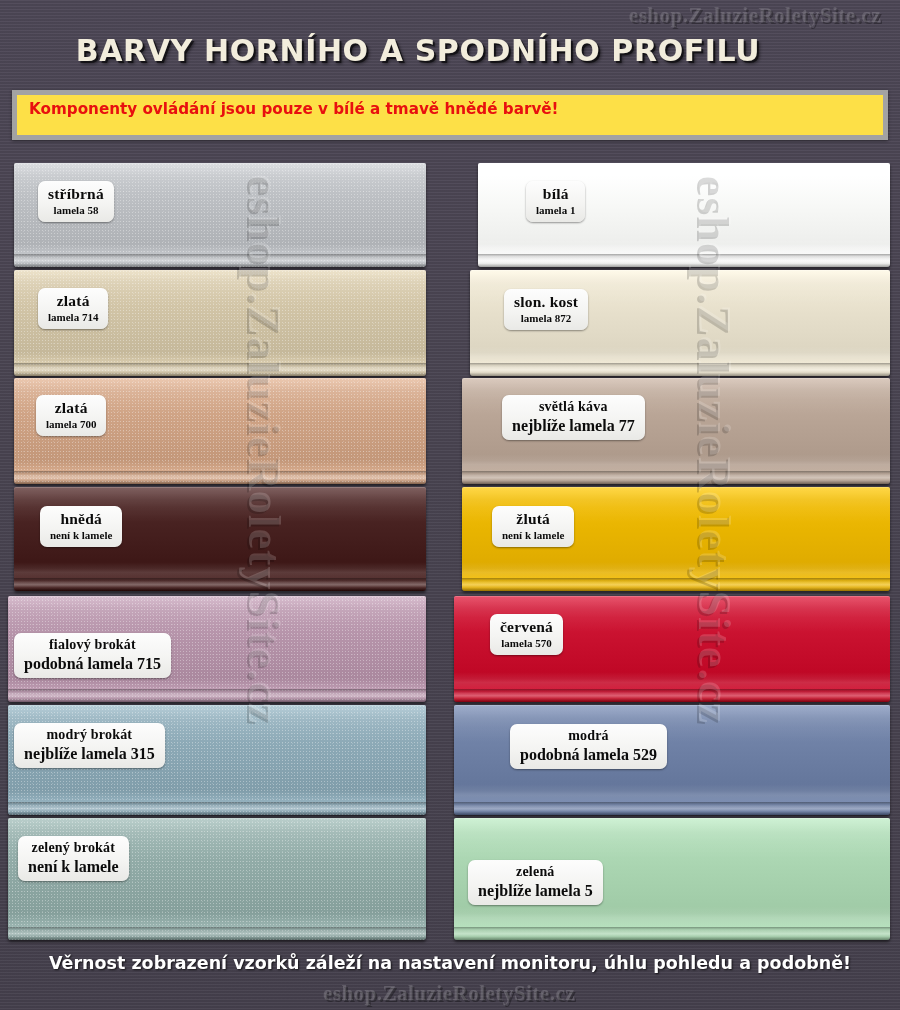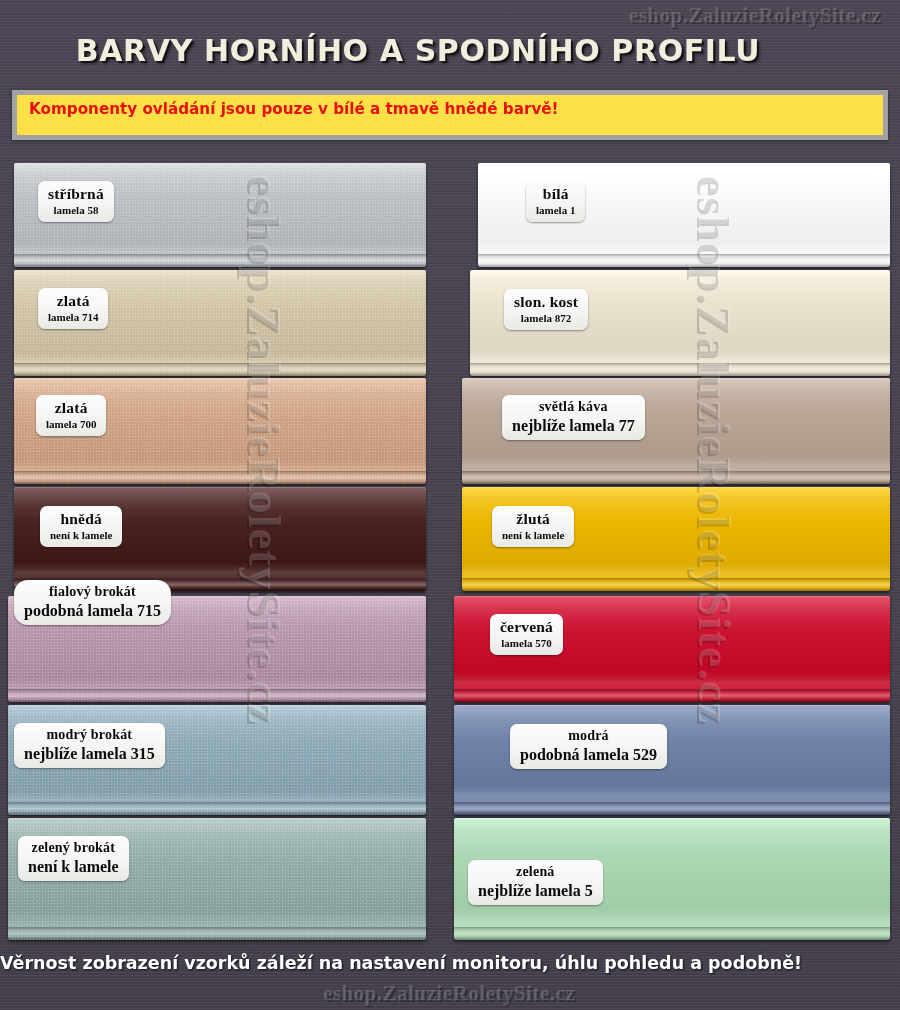--- a/index.html
+++ b/index.html
@@ -172,21 +172,21 @@
     white-space:nowrap;
     pointer-events:none;
     user-select:none;
     z-index:4;
   }
   .wm-vert.left  { transform:rotate(90deg); }
   .wm-vert.right { transform:rotate(90deg); }
 
   
   .footer-text {
-    position:absolute; left:0; top:953px; width:761px;
+    position:absolute; left:0; top:953px; width:900px;
     text-align:center;
     font-family:"DejaVu Sans", sans-serif;
     font-weight:bold;
     font-size:17.5px;
     color:#ffffff;
     text-shadow:1px 1px 2px rgba(0,0,0,0.75);
     white-space:nowrap;
   }
   .wm-bottom {
     position:absolute; left:0; top:982px; width:900px;
@@ -254,21 +254,21 @@
     <div class="plate" style="left: 40px; top: 506px;">
       <div class="pname">hnědá</div>
       <div class="pcode">není k lamele</div>
     </div>
     <div class="strip metallic" style="left: 8px; top: 596px; width: 418px; height: 106px; background: linear-gradient(rgb(206, 172, 194) 0%, rgb(190, 156, 178) 12%, rgb(180, 146, 168) 42%, rgb(170, 136, 158) 78%, rgb(198, 164, 186) 92%, rgb(154, 120, 142) 100%);">
       <div class="grain"></div>
       <div class="glossband"></div>
       <div class="sheen"></div>
       <div class="lip"></div>
     </div>
-    <div class="plate small" style="left: 14px; top: 580px; border-radius: 14px;">
+    <div class="plate small" style="left: 14px; top: 633px;">
       <div class="pname">fialový brokát</div>
       <div class="pcode">podobná lamela 715</div>
     </div>
     <div class="strip metallic" style="left: 8px; top: 705px; width: 418px; height: 110px; background: linear-gradient(rgb(164, 193, 206) 0%, rgb(148, 177, 190) 12%, rgb(138, 167, 180) 42%, rgb(128, 157, 170) 78%, rgb(156, 185, 198) 92%, rgb(112, 141, 154) 100%);">
       <div class="grain"></div>
       <div class="glossband"></div>
       <div class="sheen"></div>
       <div class="lip"></div>
     </div>
     <div class="plate small" style="left: 14px; top: 723px;">

